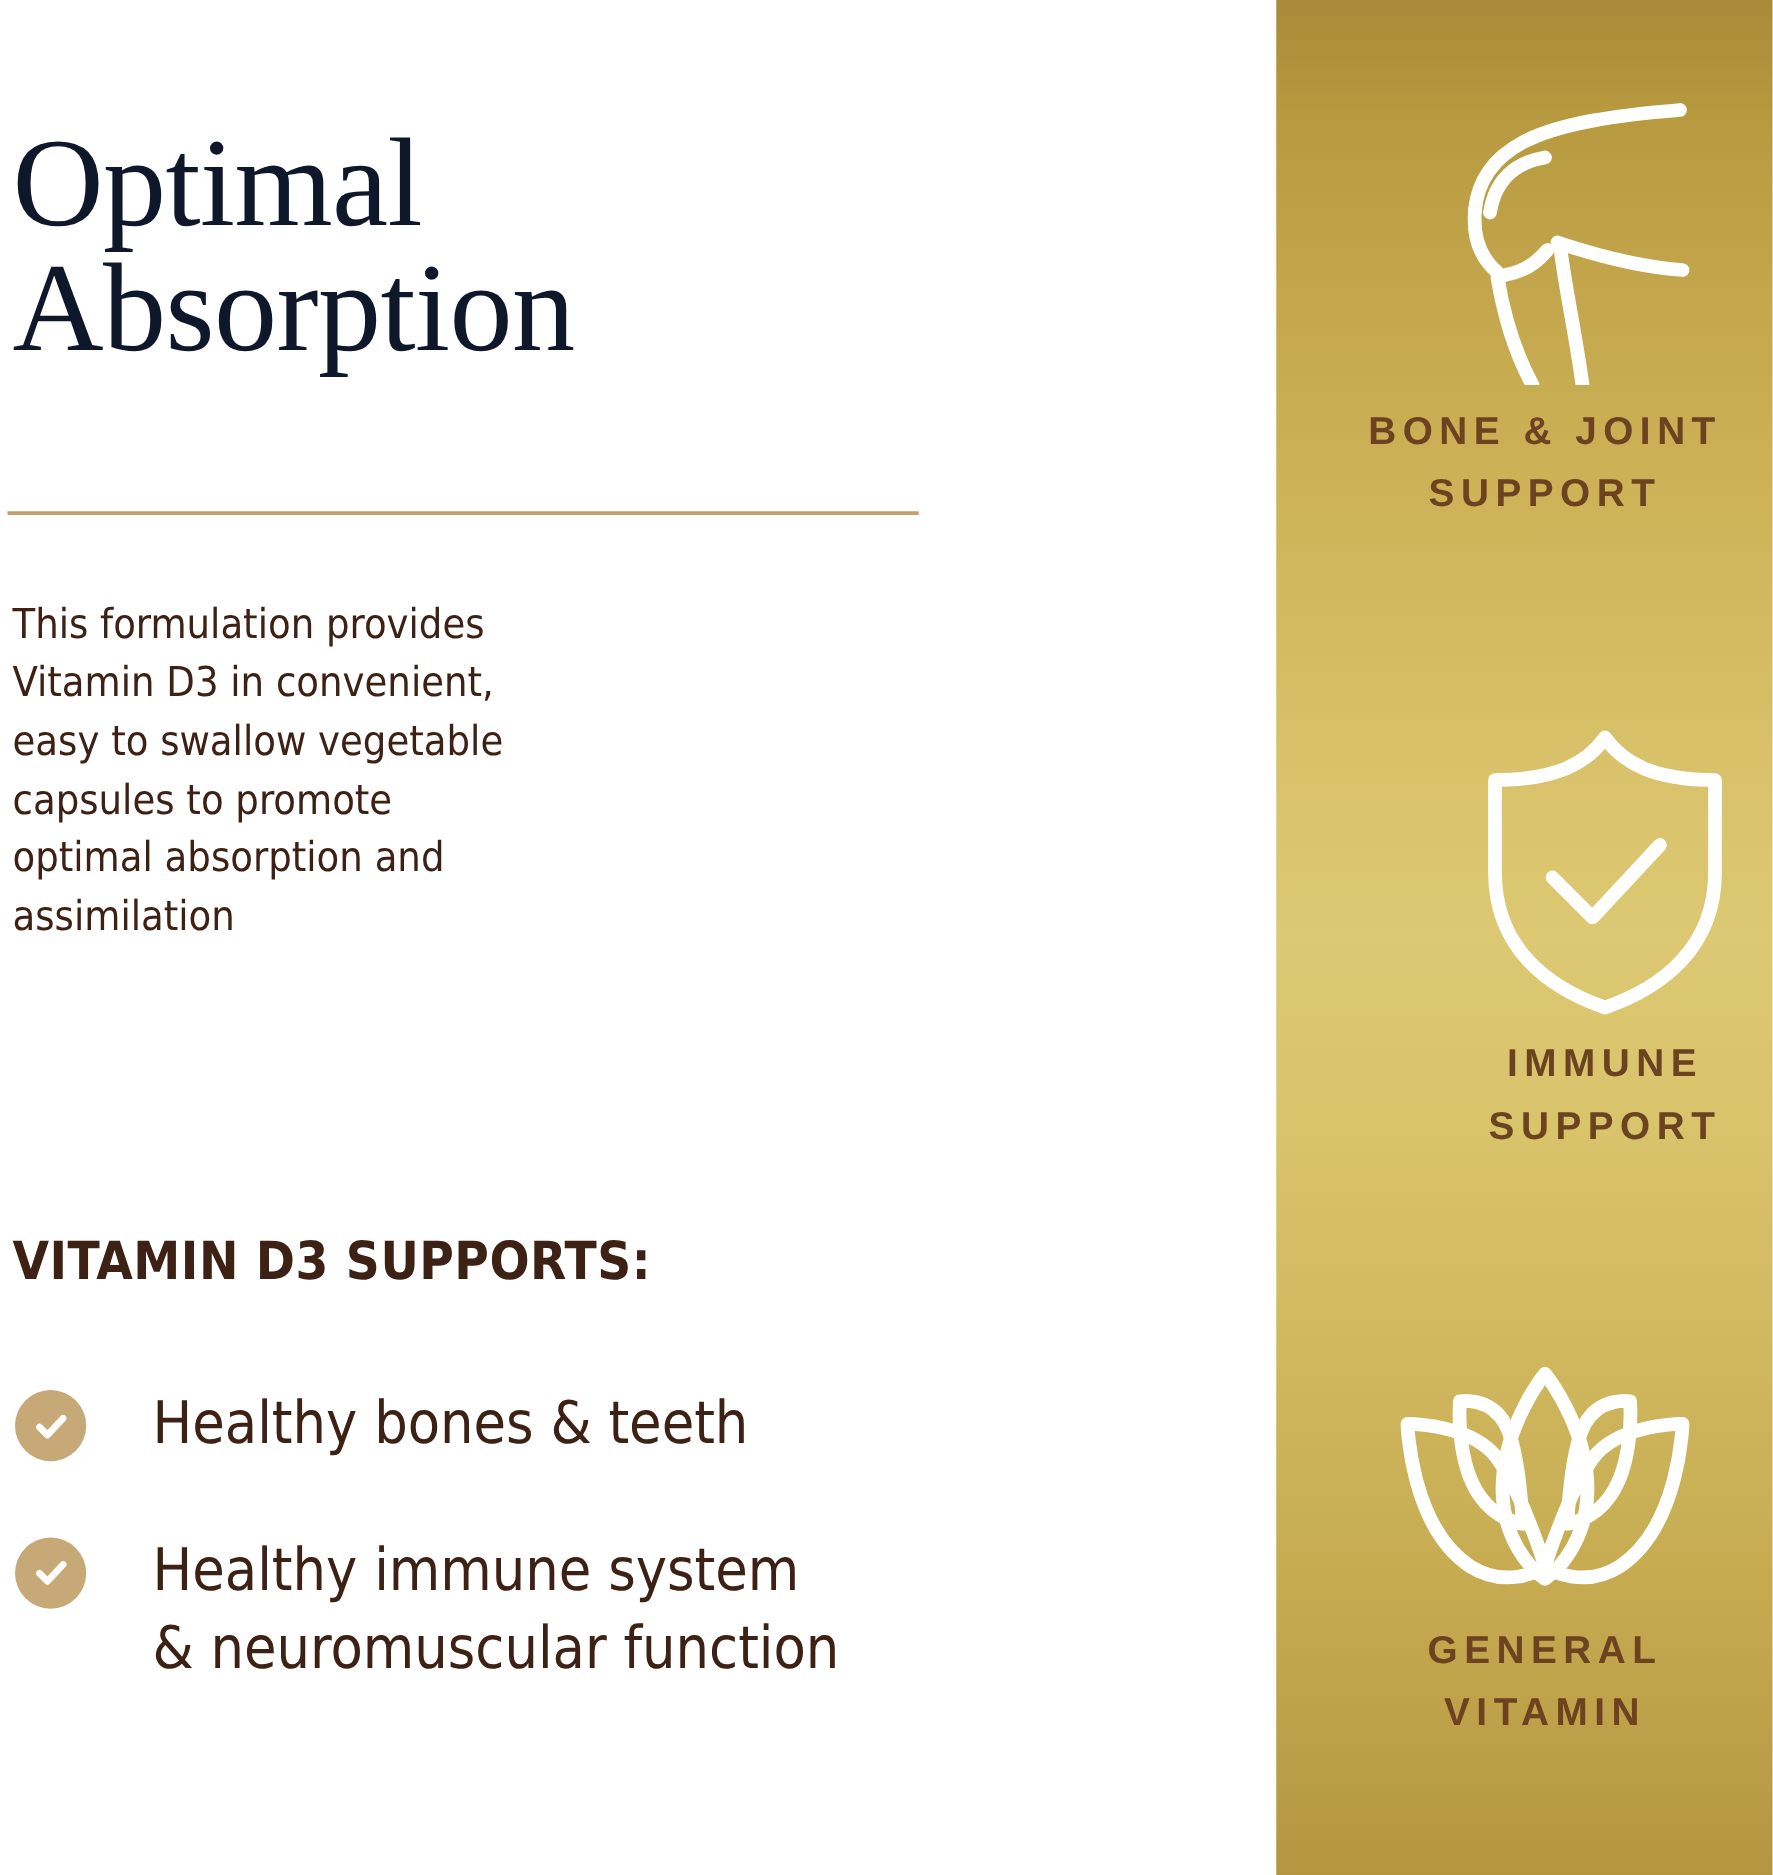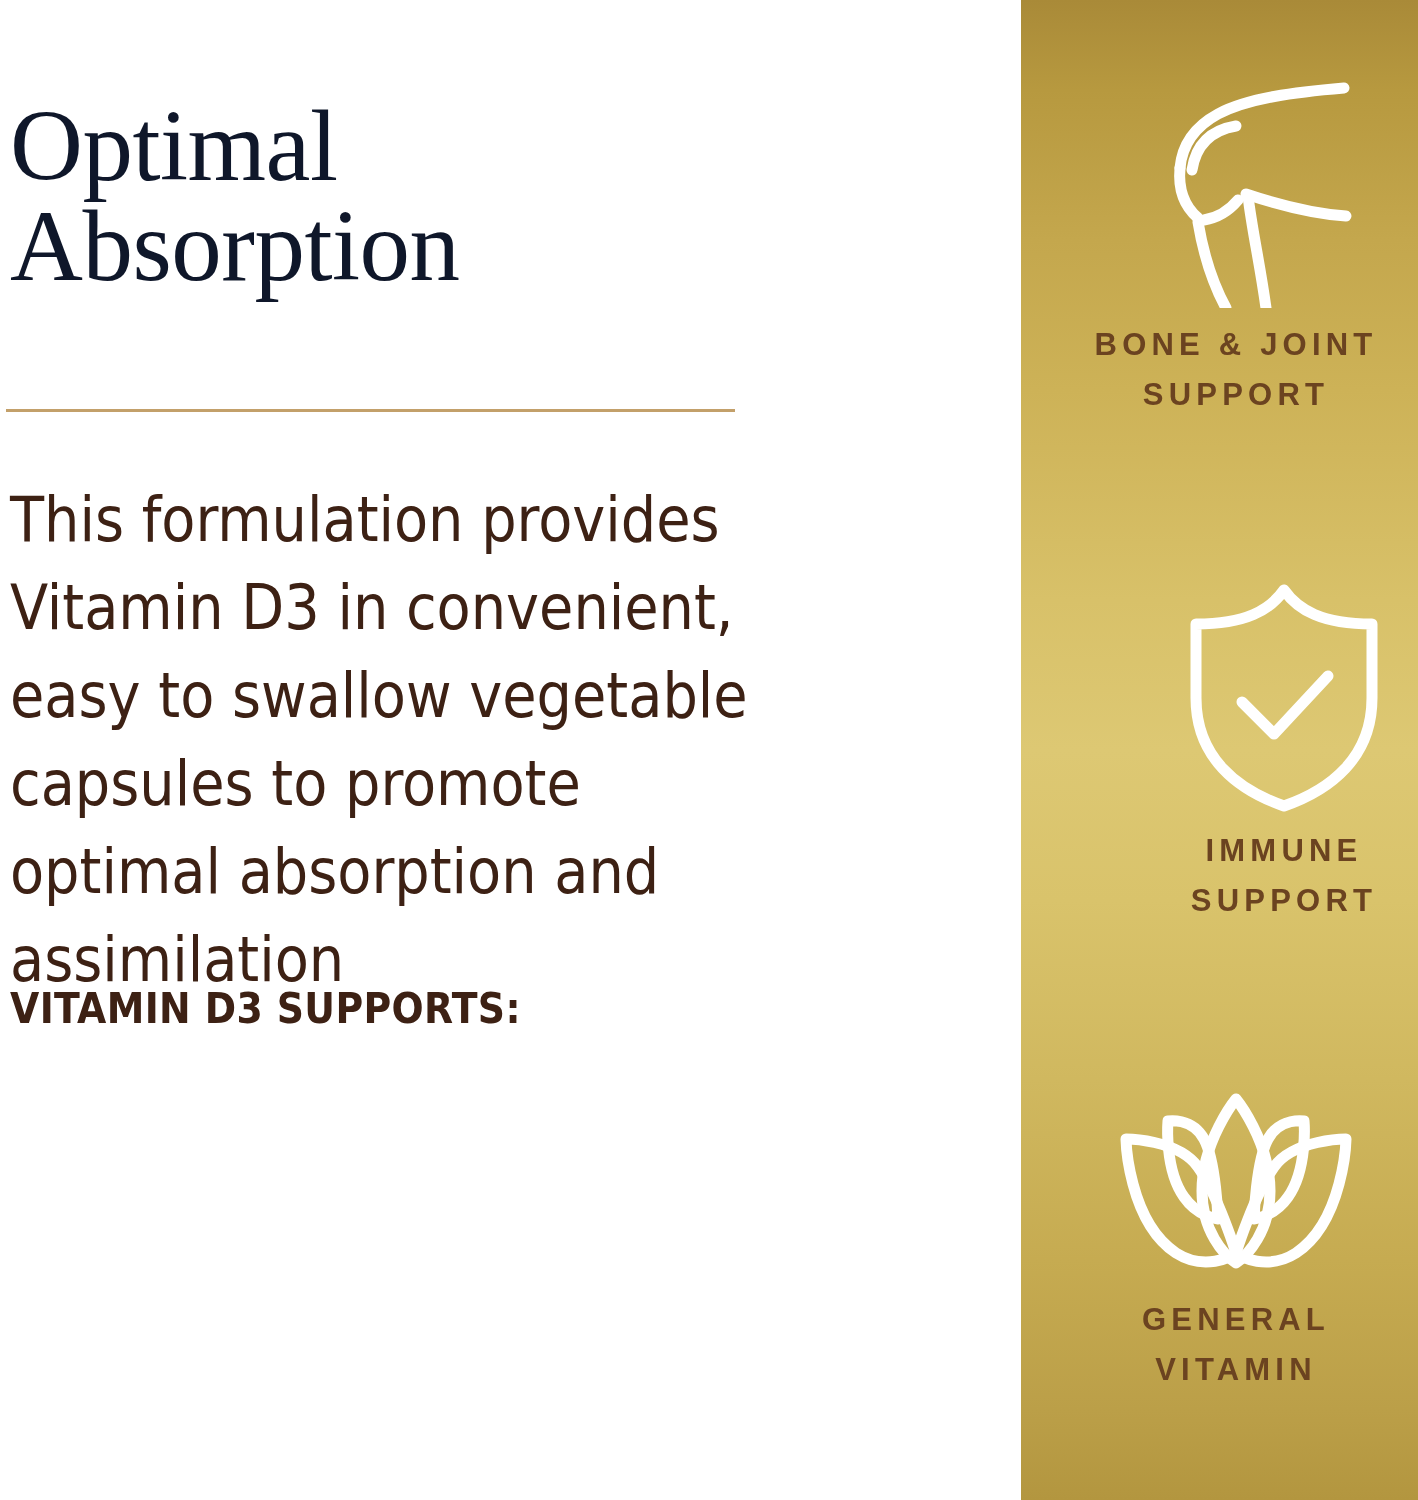--- a/index.html
+++ b/index.html
@@ -60,21 +60,21 @@
   }
 
   .body-copy {
     position: absolute;
     left: 10px;
     top: 476px;
     width: 740px;
     margin: 0;
     font-family: "DejaVu Sans Condensed", "Liberation Sans Narrow", "Liberation Sans", sans-serif;
     font-stretch: condensed;
-    font-size: 62px;
+    font-size: 33px;
     line-height: 1.42;
     color: #3d2114;
     white-space: pre-line;
   }
 
   .supports-heading {
     position: absolute;
     left: 10px;
     top: 988px;
     margin: 0;
@@ -196,20 +196,42 @@
 
     <p class="body-copy">This formulation provides
 Vitamin D3 in convenient,
 easy to swallow vegetable
 capsules to promote
 optimal absorption and
 assimilation</p>
 
     <h2 class="supports-heading">VITAMIN D3 SUPPORTS:</h2>
 
+    <ul class="bullet-list">
+
+      <li class="bullet-item">
+        <span class="check-badge">
+          <svg width="34" height="34" viewBox="0 0 34 34" aria-hidden="true">
+            <path d="M7.5 17.6 L14 24 L26.5 10.6" fill="none" stroke="#ffffff" stroke-width="5.4" stroke-linecap="round" stroke-linejoin="round"></path>
+          </svg>
+        </span>
+        <span class="bullet-text">Healthy bones &amp; teeth</span>
+      </li>
+
+      <li class="bullet-item">
+        <span class="check-badge">
+          <svg width="34" height="34" viewBox="0 0 34 34" aria-hidden="true">
+            <path d="M7.5 17.6 L14 24 L26.5 10.6" fill="none" stroke="#ffffff" stroke-width="5.4" stroke-linecap="round" stroke-linejoin="round"></path>
+          </svg>
+        </span>
+        <span class="bullet-text">Healthy immune system
+&amp; neuromuscular function</span>
+      </li>
+
+    </ul>
   </div>
 
   <div class="gold-panel">
 
     <div class="benefit benefit-1">
       <div class="benefit-icon">
         <svg width="232" height="236" viewBox="0 0 232 236" aria-hidden="true">
           <g fill="none" stroke="#ffffff" stroke-width="11" stroke-linecap="round" stroke-linejoin="round">
 
             <path d="M224 16 C176 20 128 26 98 42 C74 55 62 74 60 96"></path>

